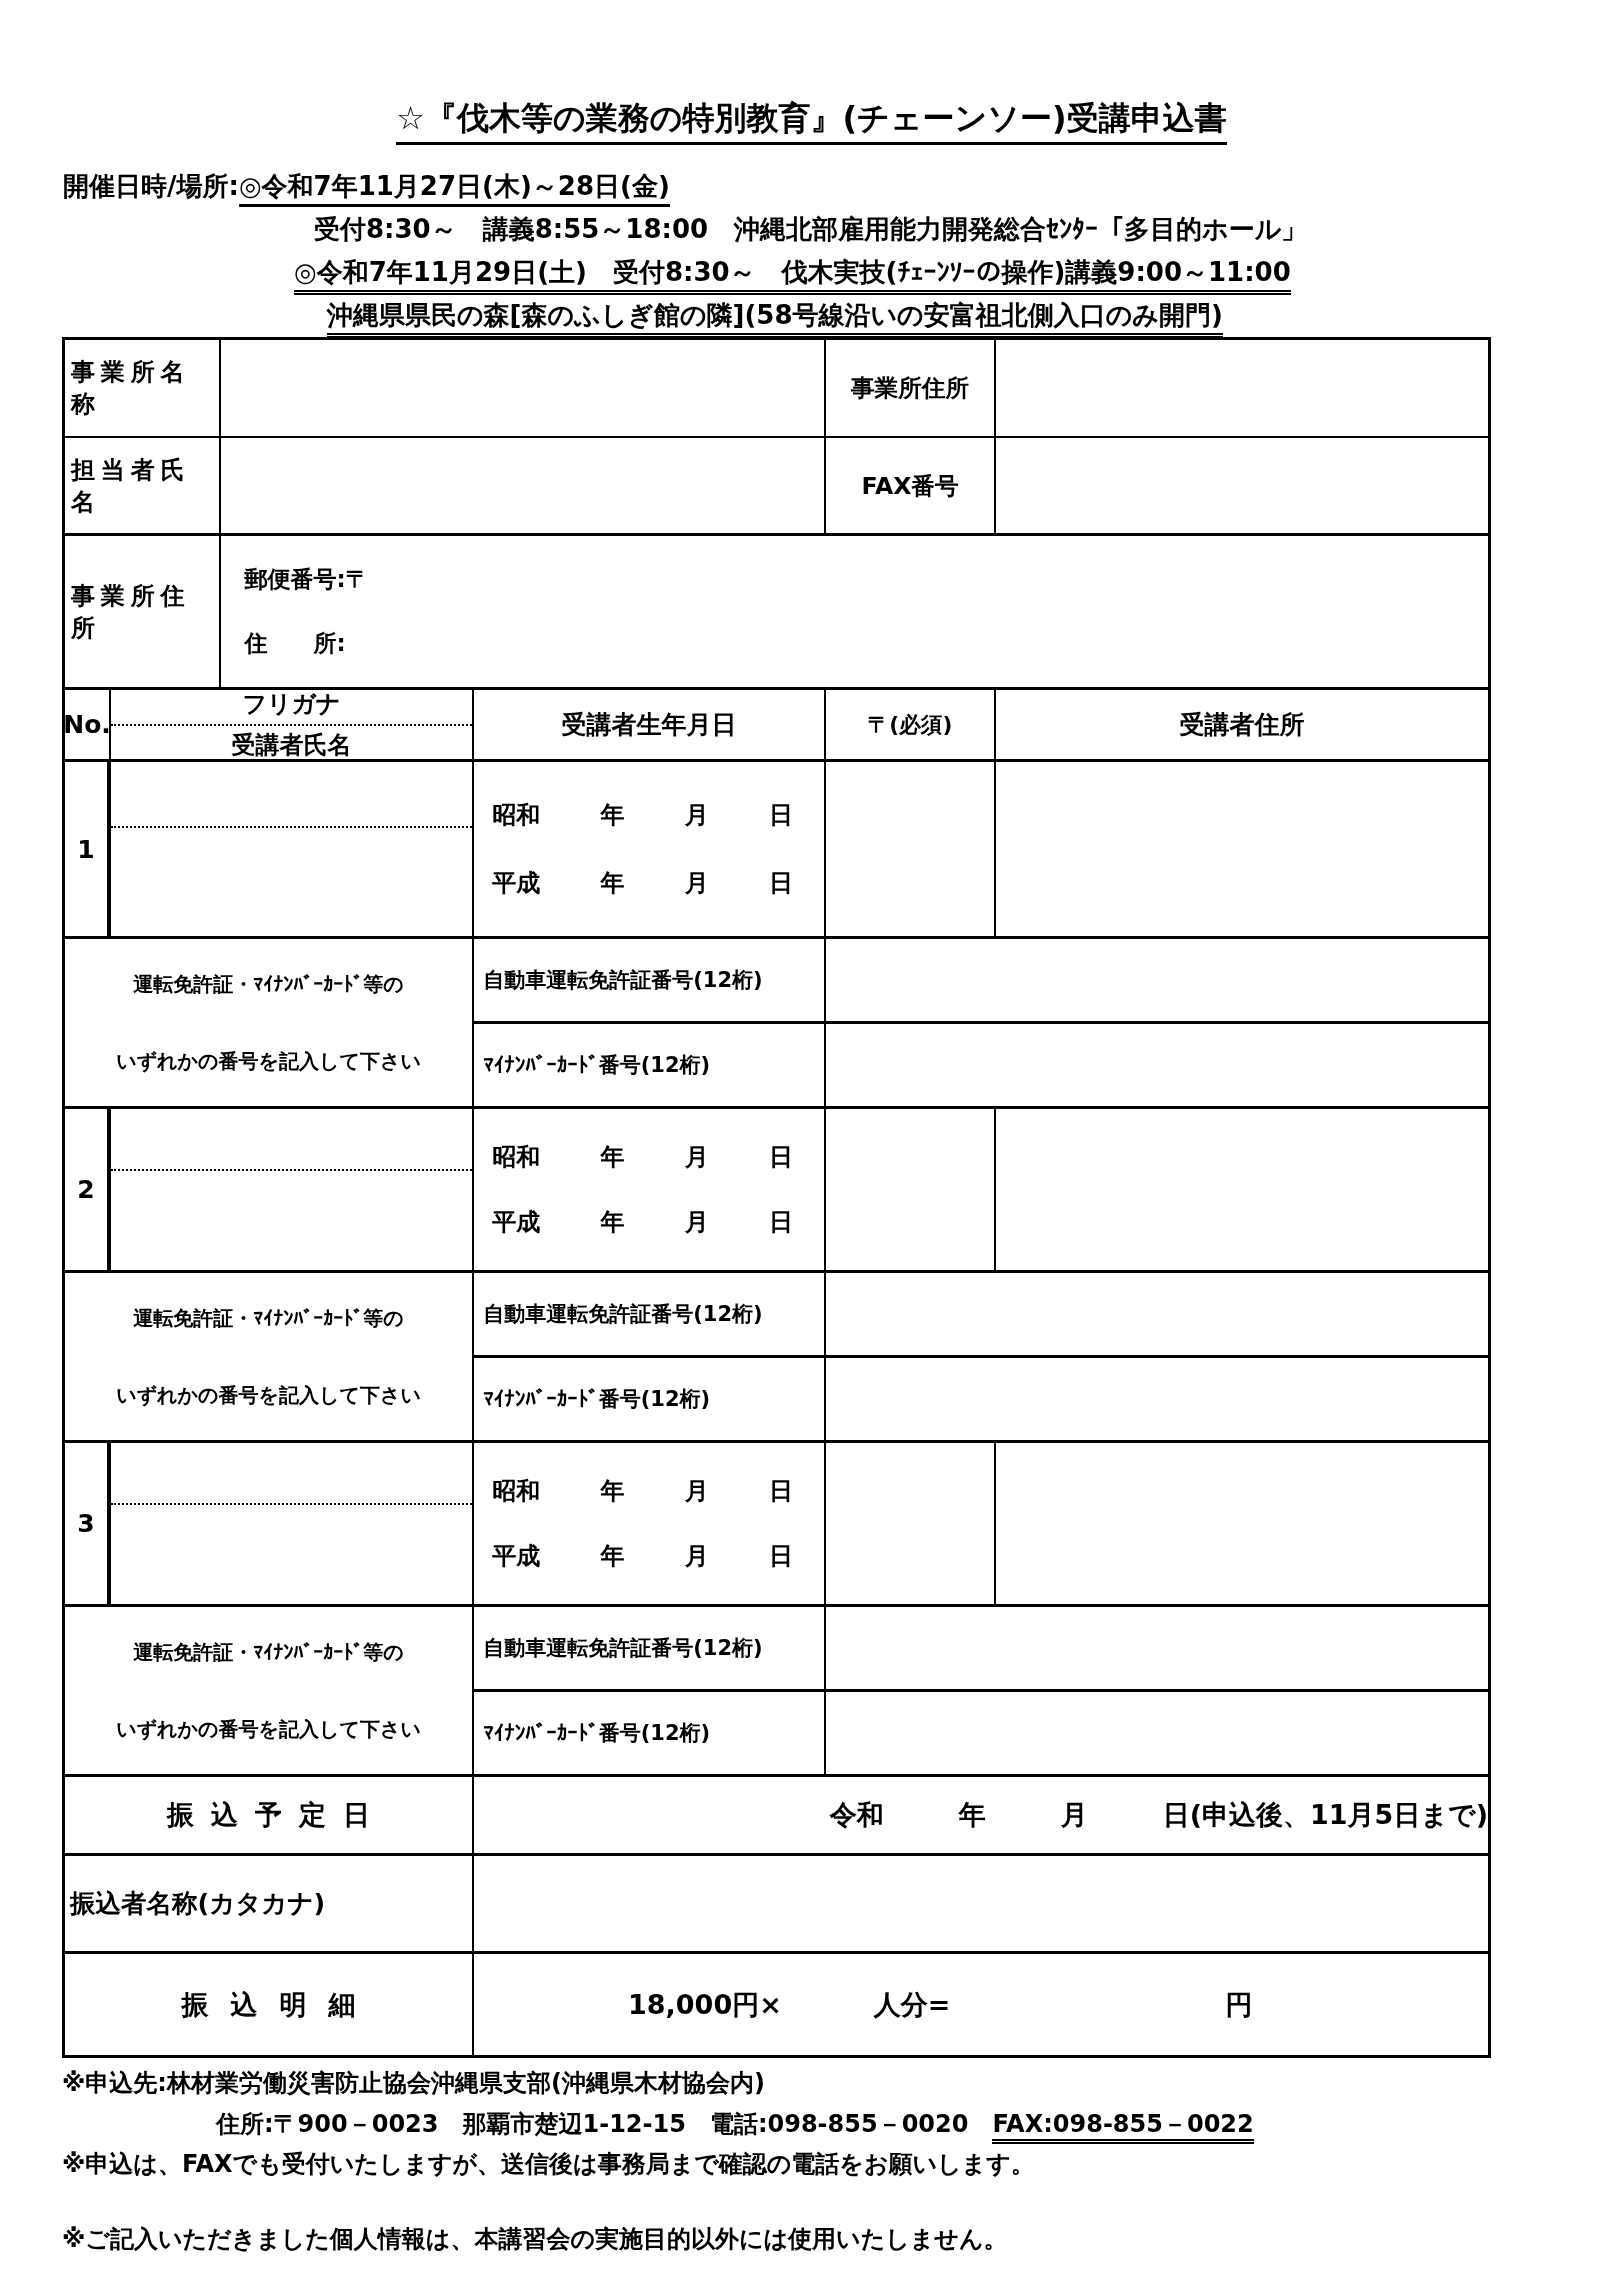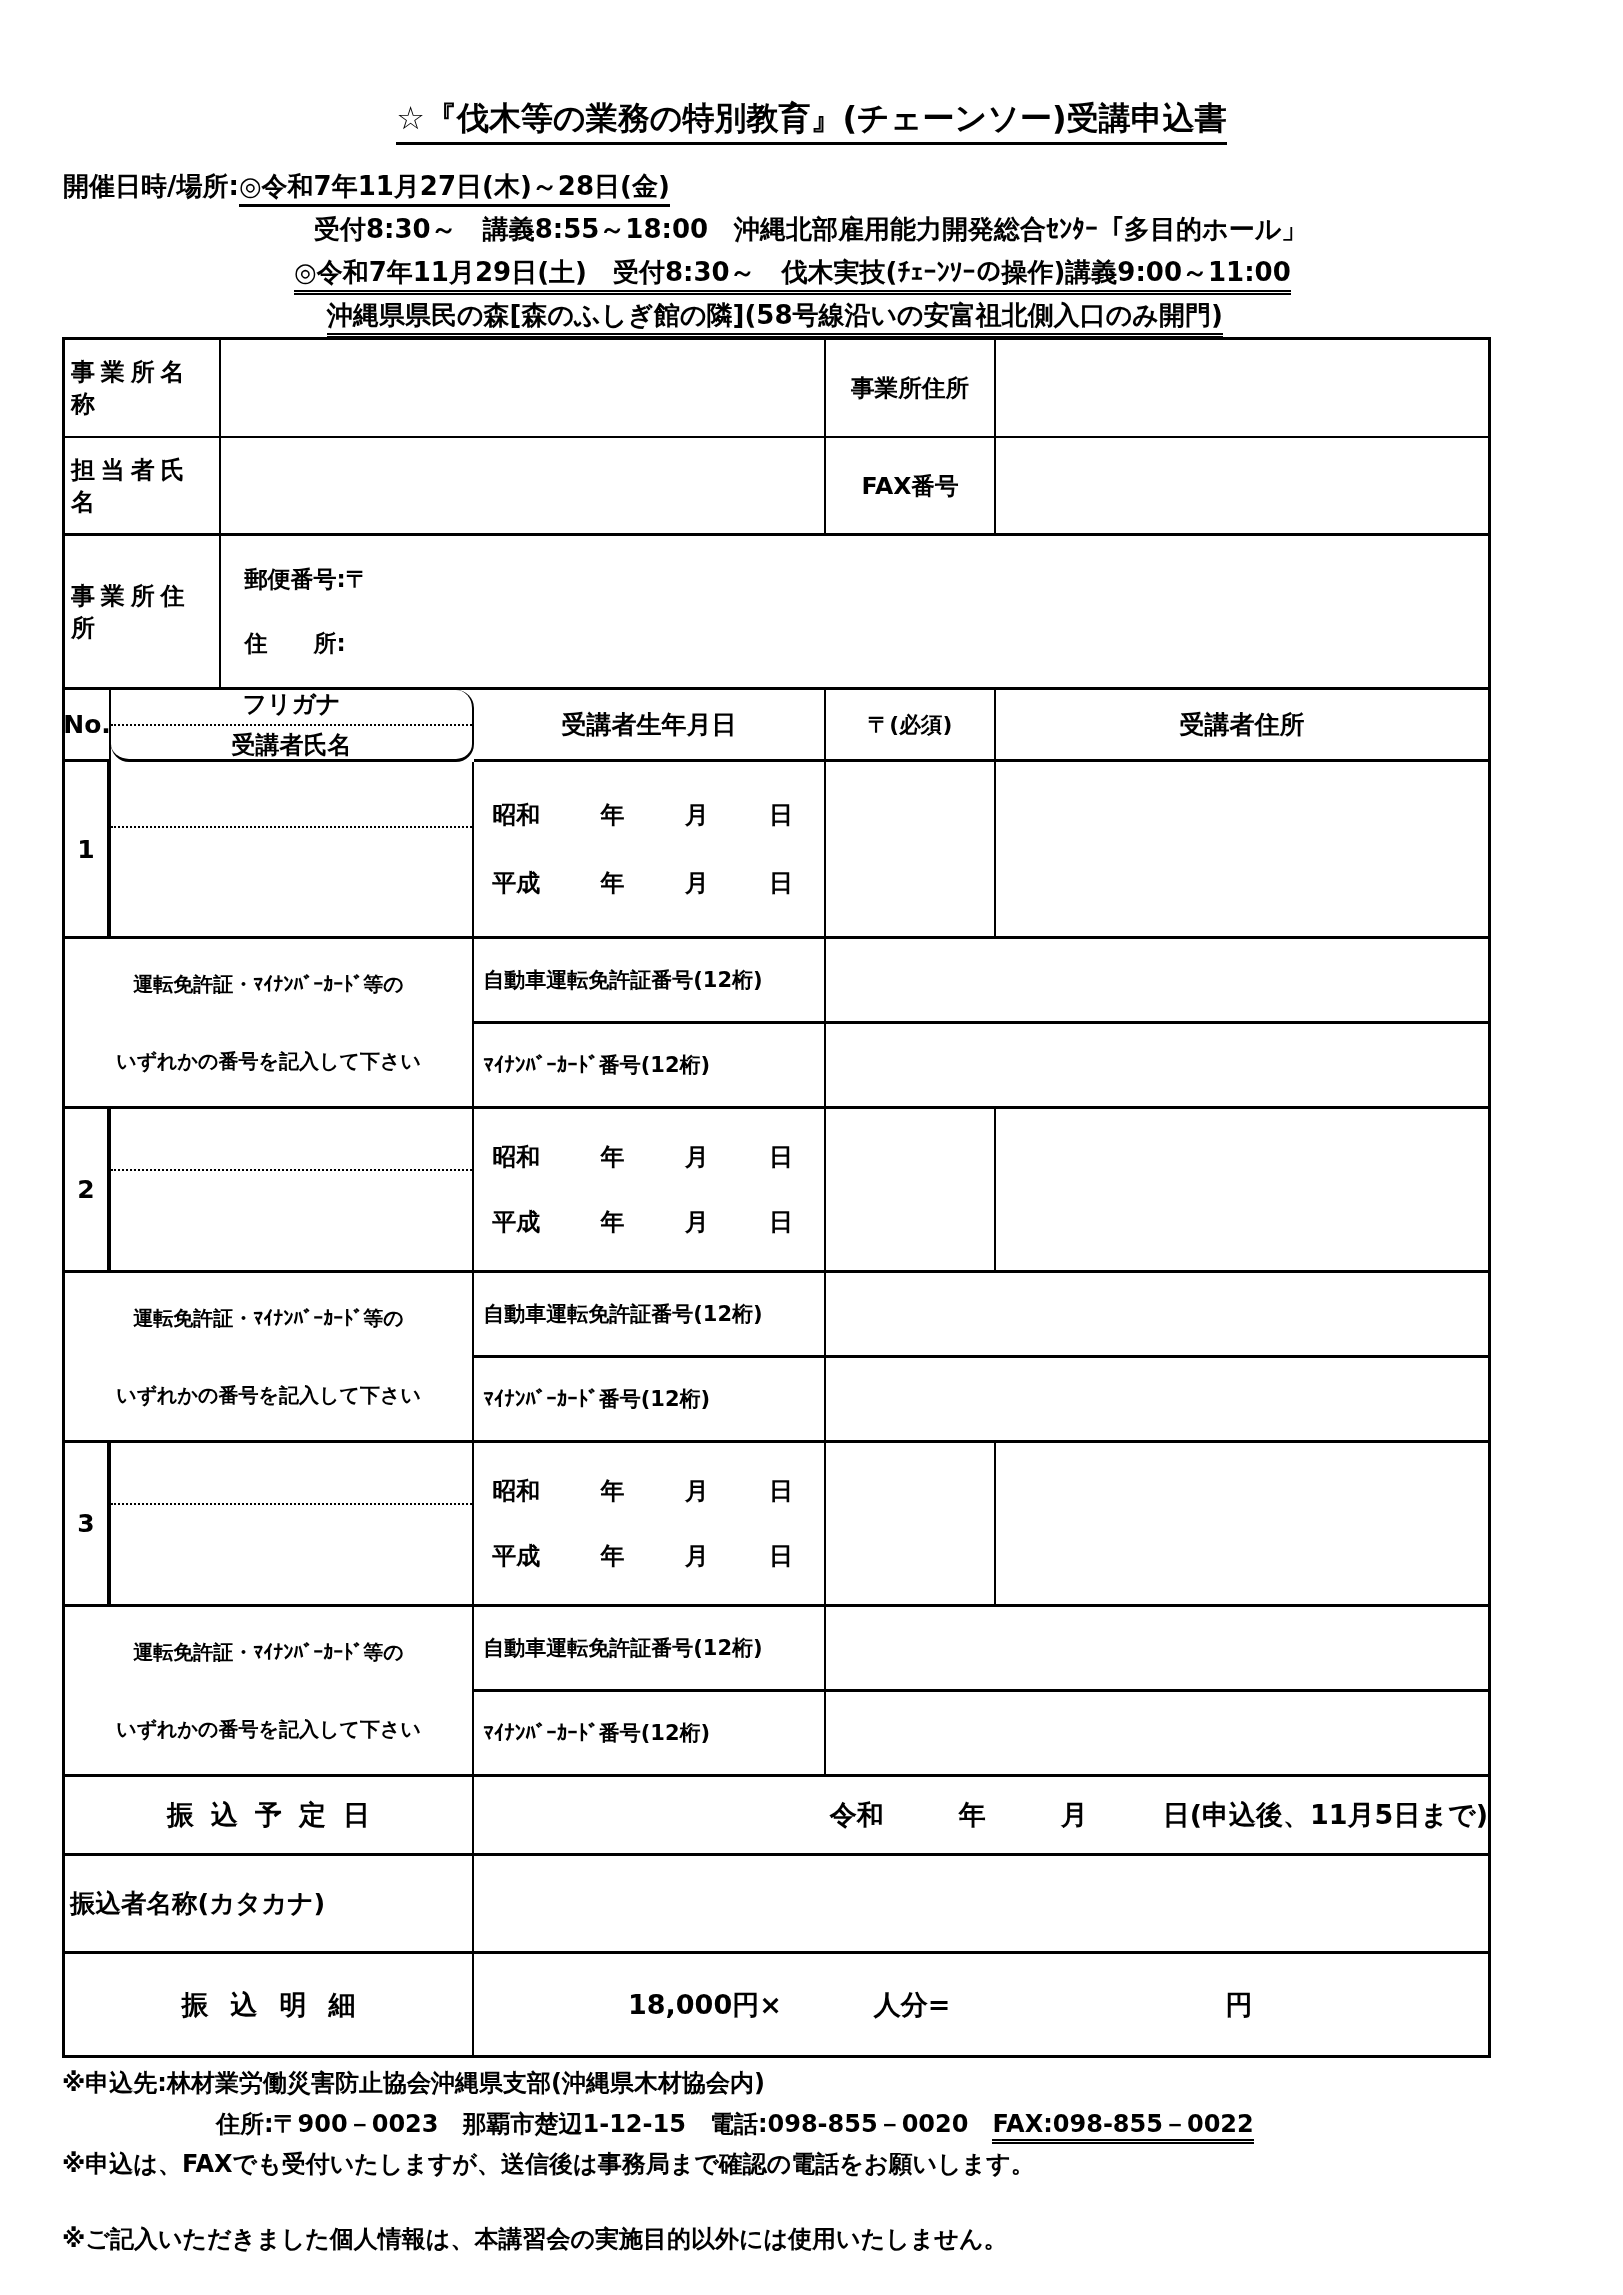--- a/index.html
+++ b/index.html
@@ -37,21 +37,21 @@
   .br  { border-right: 2.6px solid #000; }
   .br7 { border-right: 4.6px solid #000; }
   .bb  { border-bottom: 3.3px solid #000; }
   .bb3 { border-bottom: 2px solid #000; }
   .office-label { letter-spacing: 5.9px; padding-left: 5.9px; font-size: 24px; }
   .tel-label { font-size: 23.6px; }
   .office-content { flex-direction: column; align-items: flex-start; justify-content: space-around; padding: 11.8px 0 11.8px 23.6px; font-size: 23px; }
   .hdr-no { font-size: 25px; }
   .hdr { font-size: 25px; }
   .hdr-postal { font-size: 21.6px; }
-  .hdr-name { flex-direction: column; justify-content: center; gap: 3.3px; font-size: 24px; border-radius: 18px; }
+  .hdr-name { flex-direction: column; justify-content: center; gap: 3.3px; font-size: 24px; }
   .dotted { border-top: 2.6px dotted #000; width: 100%; }
   .p-no { font-size: 25px; }
   .p-name { position: relative; }
   .p-name .dotted { position: absolute; left: 0; top: 37%; }
   .birth { flex-direction: column; justify-content: space-evenly; align-items: stretch; }
   .birth-line { display: flex; justify-content: space-between; padding: 0 31px 0 18.3px; font-size: 24px; }
   .lic-note { flex-direction: column; justify-content: space-around; font-size: 20px; padding: 6.5px 0; }
   .lic-label { justify-content: flex-start; padding-left: 9.2px; font-size: 21px; white-space: nowrap; }
   .pay-label { font-size: 27px; }
   .ls26 { letter-spacing: 17px; padding-left: 17px; }

